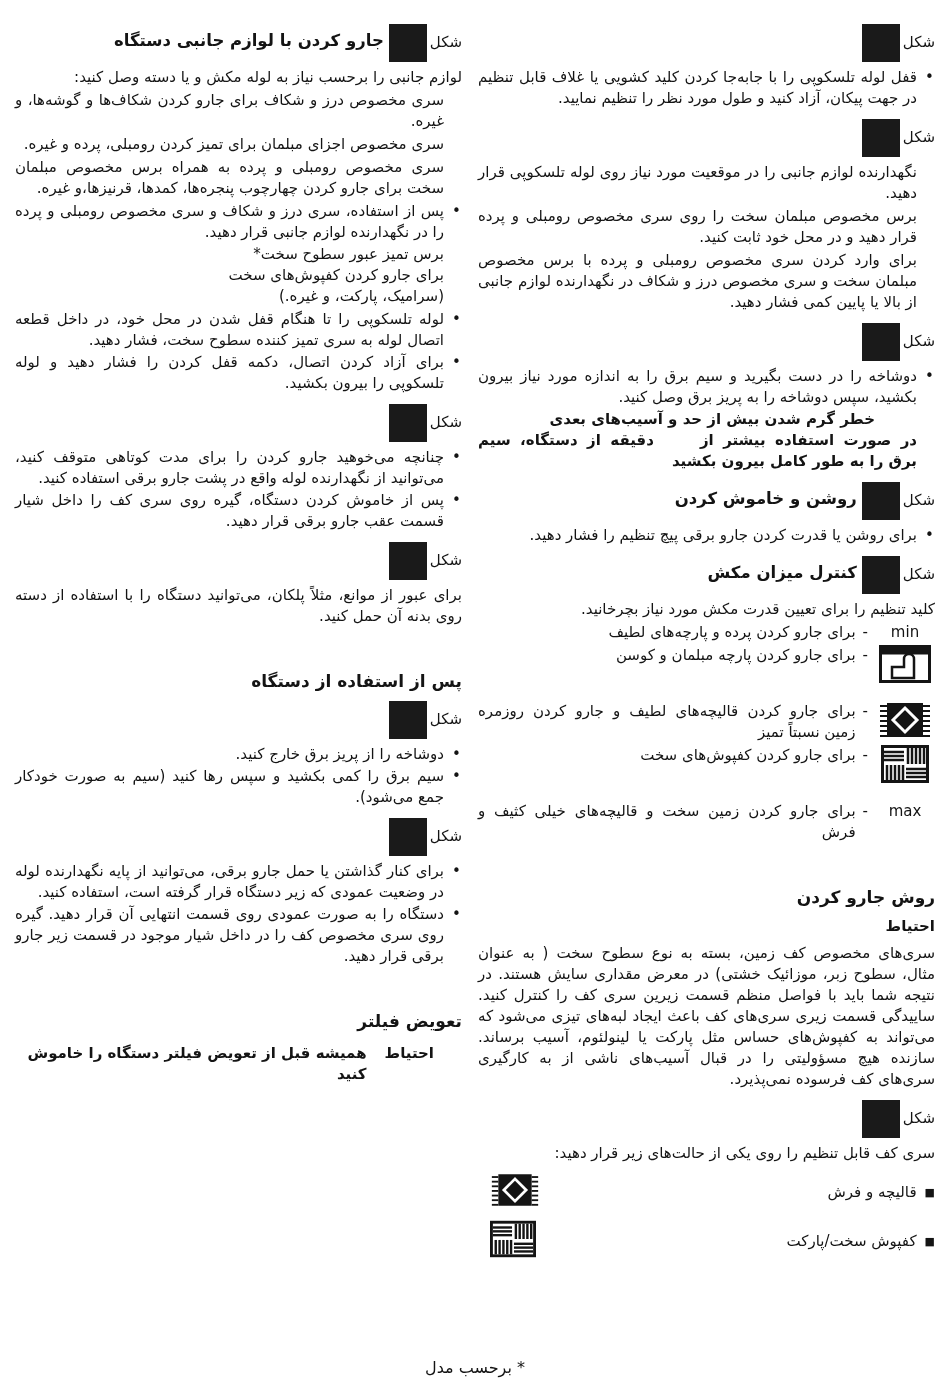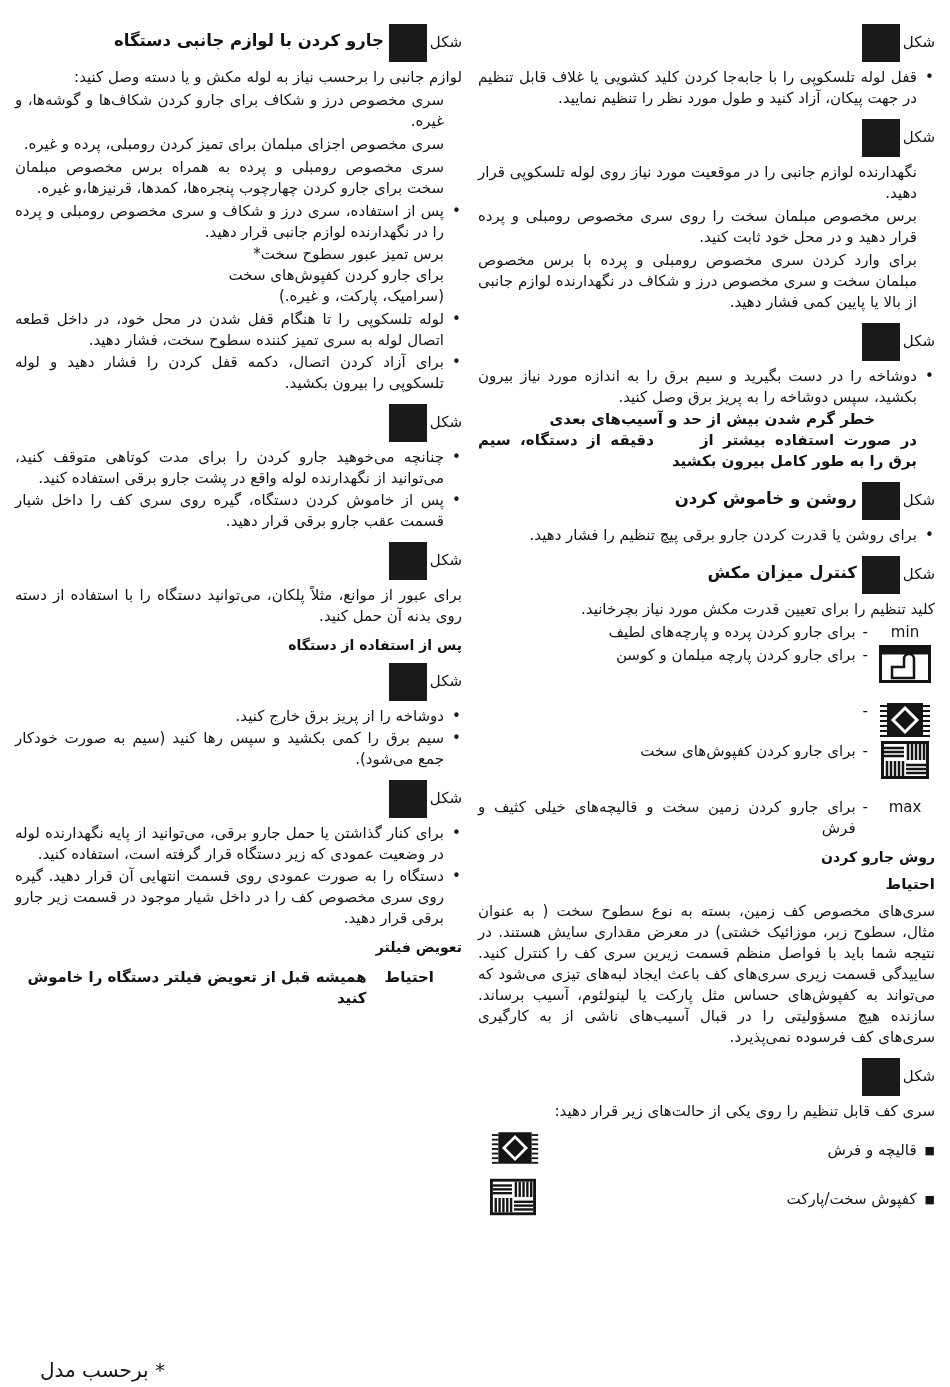--- a/index.html
+++ b/index.html
@@ -25,39 +25,39 @@
 
   .bullet { display:flex; gap:7px; font-size:15px; line-height:21px; margin:1px 0; }
   .bullet .dot { flex:none; width:11px; text-align:center; }
   .bullet .txt { flex:1; text-align:justify; }
 
   .boldline { font-weight:bold; font-size:15px; line-height:21px; }
   .warn1 { padding-right:18px; text-align:justify; }
   .num-gap { display:inline-block; width:46px; }
   .warn2 { padding-right:60px; margin-top:1px; }
 
-  .big-heading { font-size:14px; font-weight:bold; margin:10px 0 10px 0; }
+  .big-heading { font-size:17px; font-weight:bold; margin:44px 0 10px 0; }
   .caution-label { font-weight:bold; font-size:15px; margin:6px 0 8px 0; }
 
   .srow { display:flex; gap:7px; font-size:15px; line-height:21px; align-items:flex-start; margin:2px 0; }
   .srow .marker { flex:none; width:60px; display:flex; justify-content:center; align-items:flex-start; }
   .srow .dash { flex:none; }
   .srow .txt { flex:1; text-align:justify; }
   .sgap { height:14px; }
 
   .mode-row { display:flex; align-items:center; justify-content:space-between; margin:8px 0; }
   .mode-text { display:flex; align-items:center; gap:8px; font-size:15px; }
   .sq-bullet { font-size:11px; line-height:1; }
   .mode-icon { margin-left:12px; flex:none; }
 
   .filter-caution { display:flex; gap:18px; padding-right:28px; margin-top:12px; }
 
   .footnote {
     position:absolute; top:1358px; left:40px; width:870px;
-    text-align:left; font-size:20px;
+    text-align:center; font-size:16px;
   }
 </style>
 </head>
 <body>
 
 <div class="page">
 
   <div class="col col-right">
 
     <div class="fig-row first">
@@ -141,20 +141,21 @@
               <line x1="45" y1="20" x2="52" y2="20"></line>
               <line x1="45" y1="25" x2="52" y2="25"></line>
               <line x1="45" y1="30" x2="52" y2="30"></line>
               <line x1="45" y1="35" x2="52" y2="35"></line>
           </g>
           <rect x="9" y="2" width="36" height="34" fill="#141414"></rect>
           <polygon points="27,7 39,19 27,31 15,19" fill="none" stroke="#fff" stroke-width="3"></polygon>
         </svg>
       </span>
       <span class="dash">-</span>
+      <span class="txt">برای جارو کردن قالیچه‌های لطیف و جارو کردن روزمره زمین نسبتاً تمیز</span>
     </div>
     <div class="srow">
       <span class="marker">
         <svg width="48" height="38" viewBox="0 0 48 38">
           <rect x="1.5" y="1.5" width="45" height="35" fill="#fff" stroke="#141414" stroke-width="3"></rect>
           <g stroke="#141414" stroke-width="2.5">
             <line x1="3" y1="7" x2="23" y2="7"></line>
               <line x1="3" y1="11" x2="23" y2="11"></line>
               <line x1="3" y1="15" x2="23" y2="15"></line>
             <line x1="27" y1="3" x2="27" y2="19"></line>

